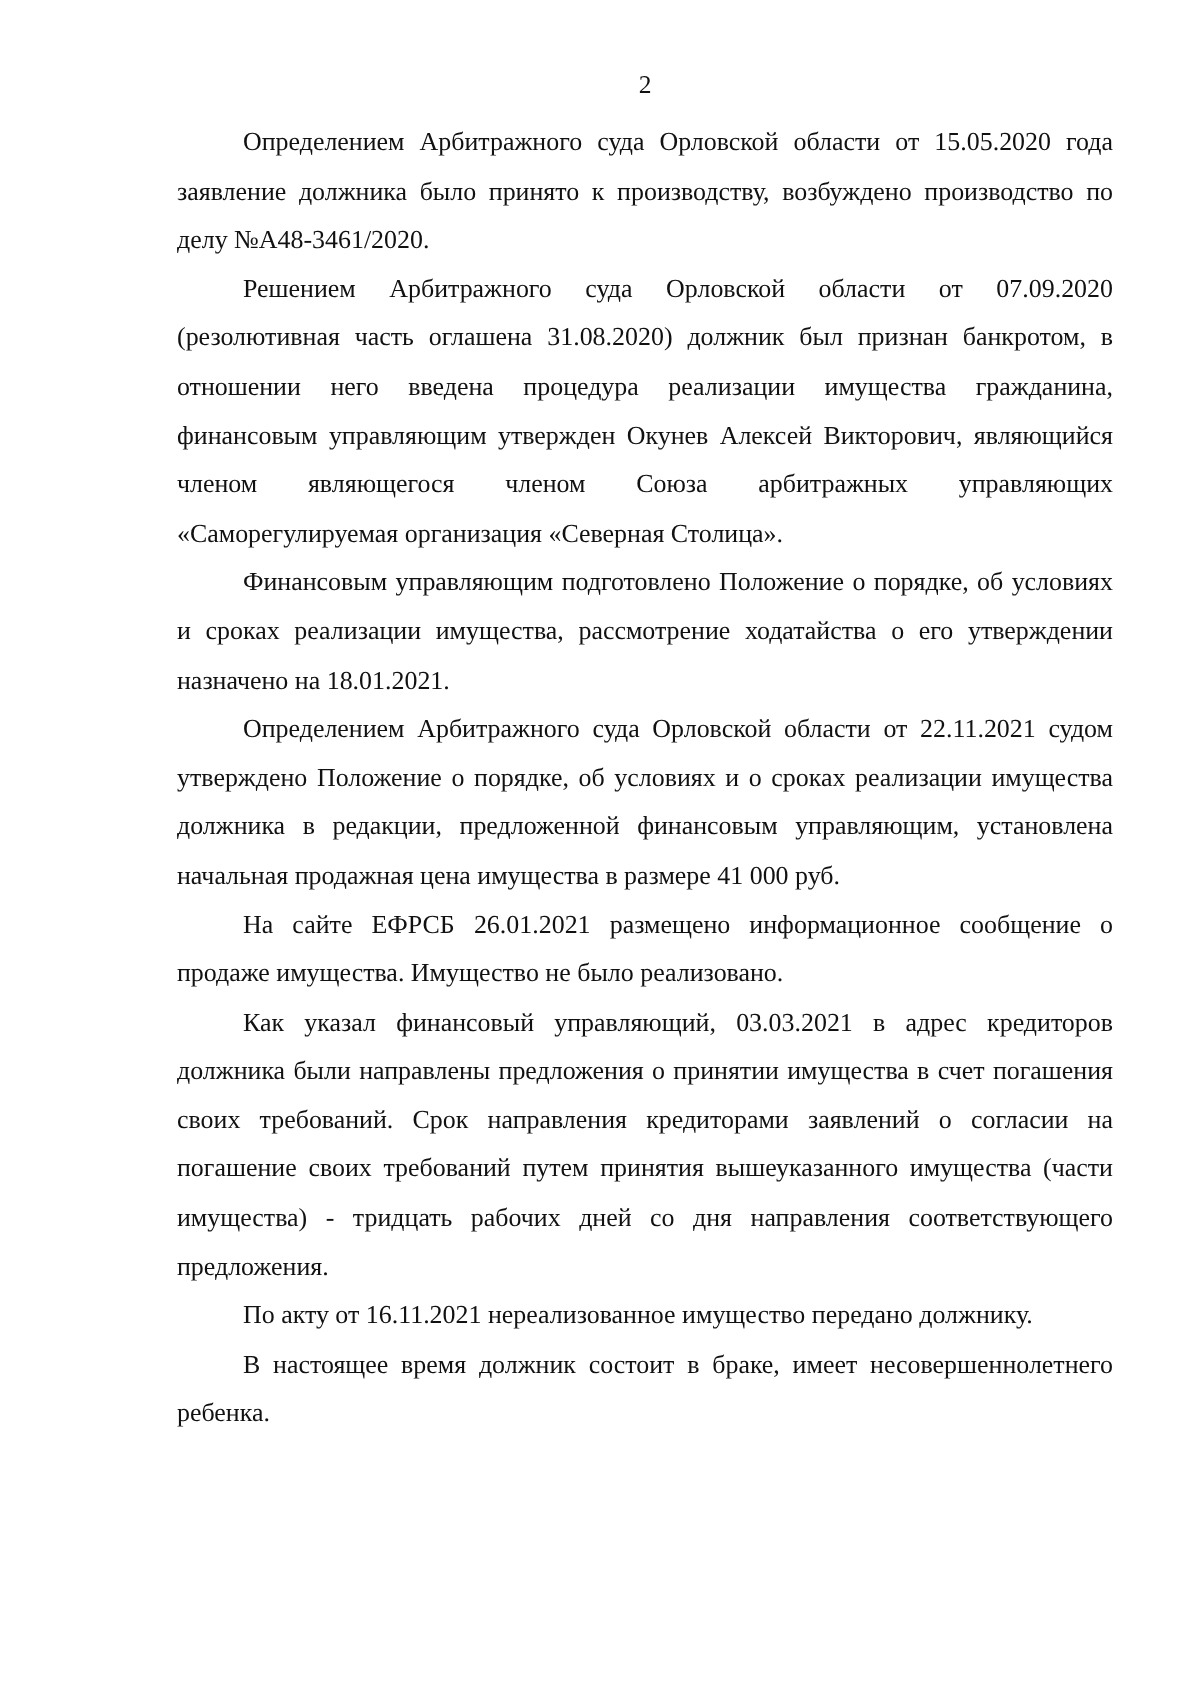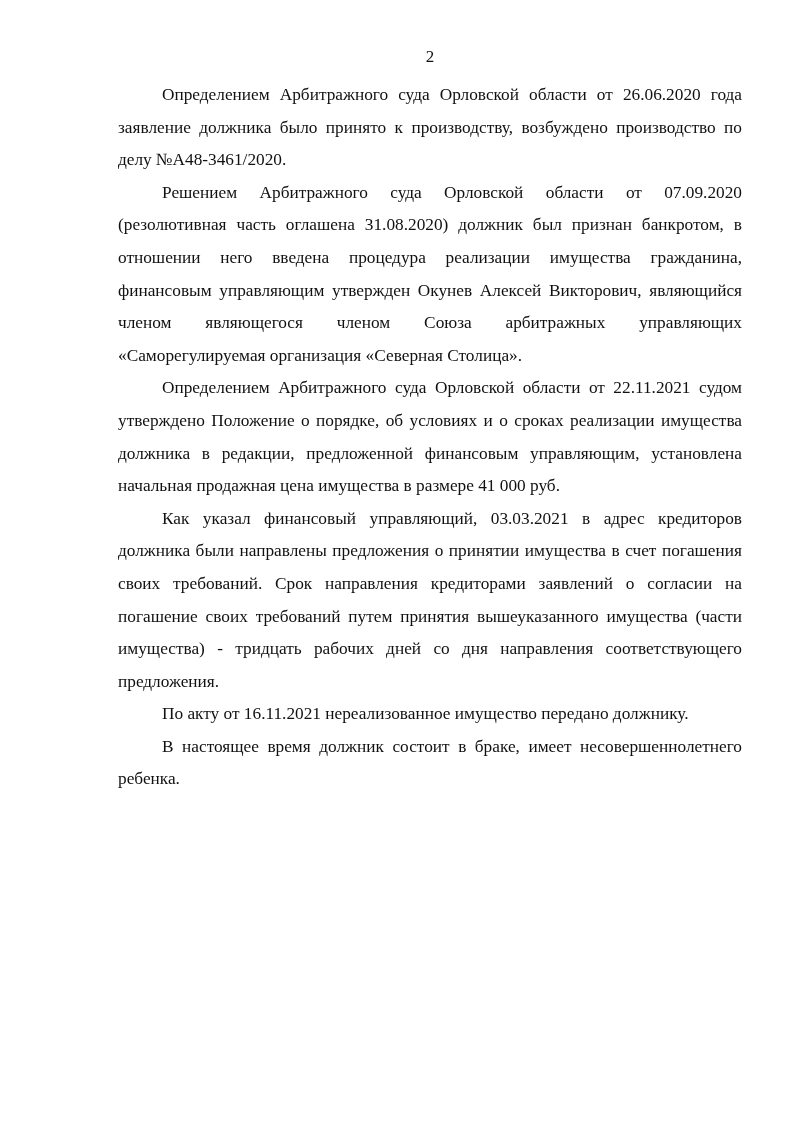--- a/index.html
+++ b/index.html
@@ -47,21 +47,23 @@
       hyphens: none;
     }
   </style>
 </head>
 <body>
 
 <div class="page">
   <div class="page-number">2</div>
 
   <div class="body-text">
-    <p class="para">Определением Арбитражного суда Орловской области от 26.06.2020 года заявление должника было принято к производству, возбуждено производство по делу №А48-3461/2020.</p>
+    <p class="para">Определением Арбитражного суда Орловской области от 15.05.2020 года заявление должника было принято к производству, возбуждено производство по делу №А48-3461/2020.</p>
     <p class="para">Решением Арбитражного суда Орловской области от 07.09.2020 (резолютивная часть оглашена 31.08.2020) должник был признан банкротом, в отношении него введена процедура реализации имущества гражданина, финансовым управляющим утвержден Окунев Алексей Викторович, являющийся членом являющегося членом Союза арбитражных управляющих «Саморегулируемая организация «Северная Столица».</p>
+    <p class="para">Финансовым управляющим подготовлено Положение о порядке, об условиях и сроках реализации имущества, рассмотрение ходатайства о его утверждении назначено на 18.01.2021.</p>
     <p class="para">Определением Арбитражного суда Орловской области от 22.11.2021 судом утверждено Положение о порядке, об условиях и о сроках реализации имущества должника в редакции, предложенной финансовым управляющим, установлена начальная продажная цена имущества в размере 41 000 руб.</p>
+    <p class="para">На сайте ЕФРСБ 26.01.2021 размещено информационное сообщение о продаже имущества. Имущество не было реализовано.</p>
     <p class="para">Как указал финансовый управляющий, 03.03.2021 в адрес кредиторов должника были направлены предложения о принятии имущества в счет погашения своих требований. Срок направления кредиторами заявлений о согласии на погашение своих требований путем принятия вышеуказанного имущества (части имущества) - тридцать рабочих дней со дня направления соответствующего предложения.</p>
     <p class="para">По акту от 16.11.2021 нереализованное имущество передано должнику.</p>
     <p class="para">В настоящее время должник состоит в браке, имеет несовершеннолетнего ребенка.</p>
 
   </div>
 </div>
 
 </body></html>

